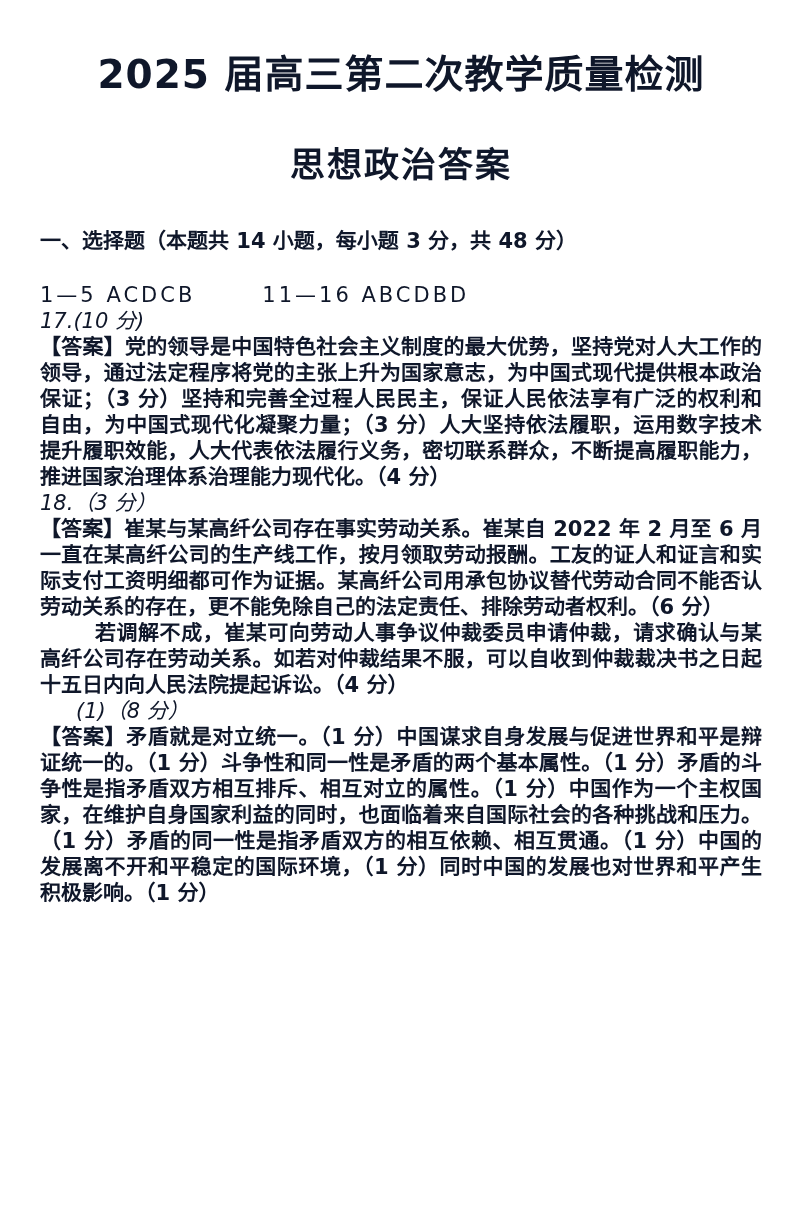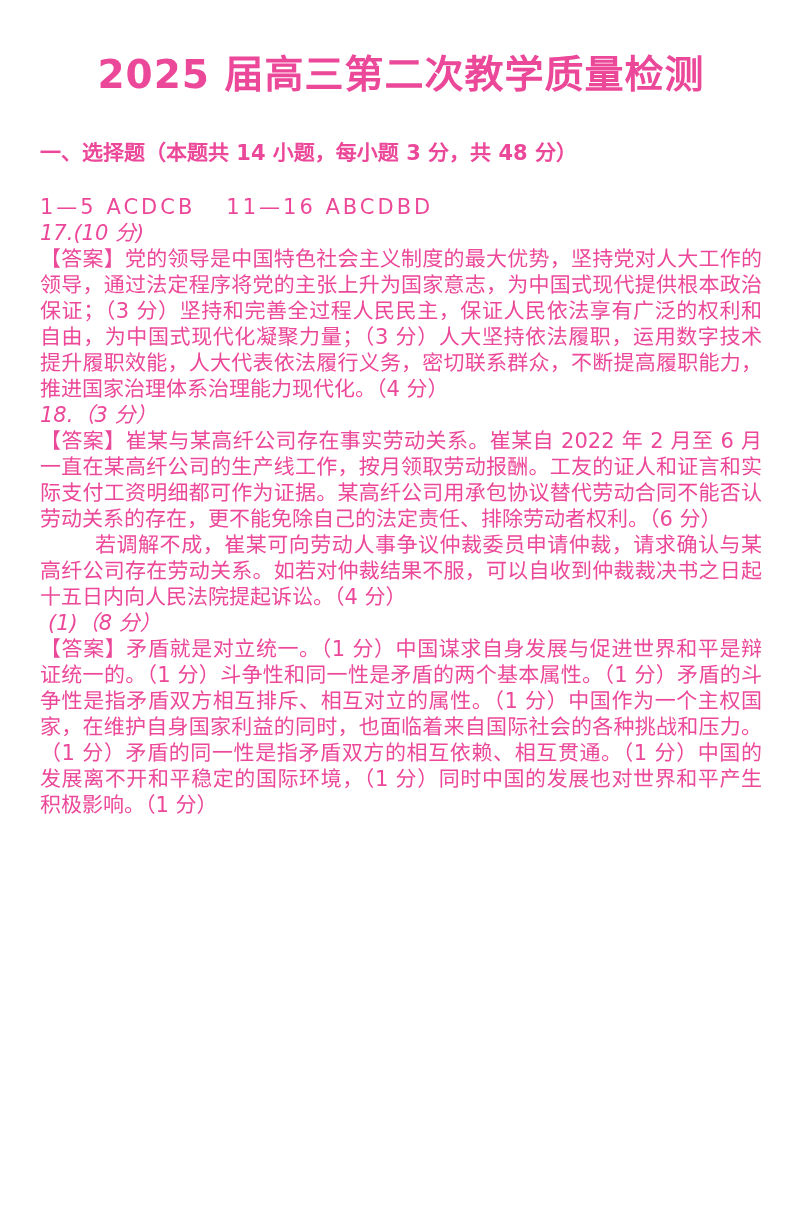--- a/index.html
+++ b/index.html
@@ -6,21 +6,21 @@
     margin: 0;
     padding: 0;
     background: #ffffff;
   }
   .page {
     position: relative;
     width: 800px;
     height: 1192px;
     margin: 0 auto;
     background: #ffffff;
-    color: #ec4899;
+    color: #0f172a;
     box-sizing: border-box;
     padding: 52px 38px 0 40px;
     font-family: "DejaVu Sans", "Liberation Sans", sans-serif;
     overflow: hidden;
   }
   .doc-title {
     font-size: 39px;
     line-height: 46px;
     font-weight: 800;
     text-align: center;
@@ -37,51 +37,52 @@
   }
   .sec-heading {
     font-size: 21px;
     line-height: 26px;
     font-weight: 600;
   }
   .choice-heading { margin-top: 42px; }
   .choice-answers {
     margin-top: 28px;
     display: flex;
-    gap: 31px;
+    gap: 67px;
     font-size: 21px;
     line-height: 26px;
     font-weight: 500;
   }
   .choice-answers .group { letter-spacing: 3px; white-space: nowrap; }
   .essay-heading { margin-top: 30px; }
   .qnum {
     font-size: 21px;
     line-height: 26px;
     font-weight: 400;
     font-style: italic;
   }
   .ans {
     font-size: 21px;
     line-height: 26px;
-    font-weight: 400;
+    font-weight: 700;
     text-align: justify;
     text-justify: inter-character;
     margin: 0;
   }
   .ans-indent { text-indent: 55px; }
-  .part-label { padding-left: 8px; }
+  .part-label { padding-left: 8px; margin-left: 28px; }
 </style>
 </head>
 <body>
 
 <div class="page">
 
   <div class="doc-title">2025 届高三第二次教学质量检测</div>
 
+  <div class="doc-subtitle">思想政治答案</div>
 
   <div class="sec-heading choice-heading">一、选择题（本题共 14 小题，每小题 3 分，共 48 分）</div>
 
   <div class="choice-answers">
     <span class="group">1—5 ACDCB</span>
     <span class="group">11—16 ABCDBD</span>
   </div>
 
 
   <div class="qnum">17.(10 分)</div>

